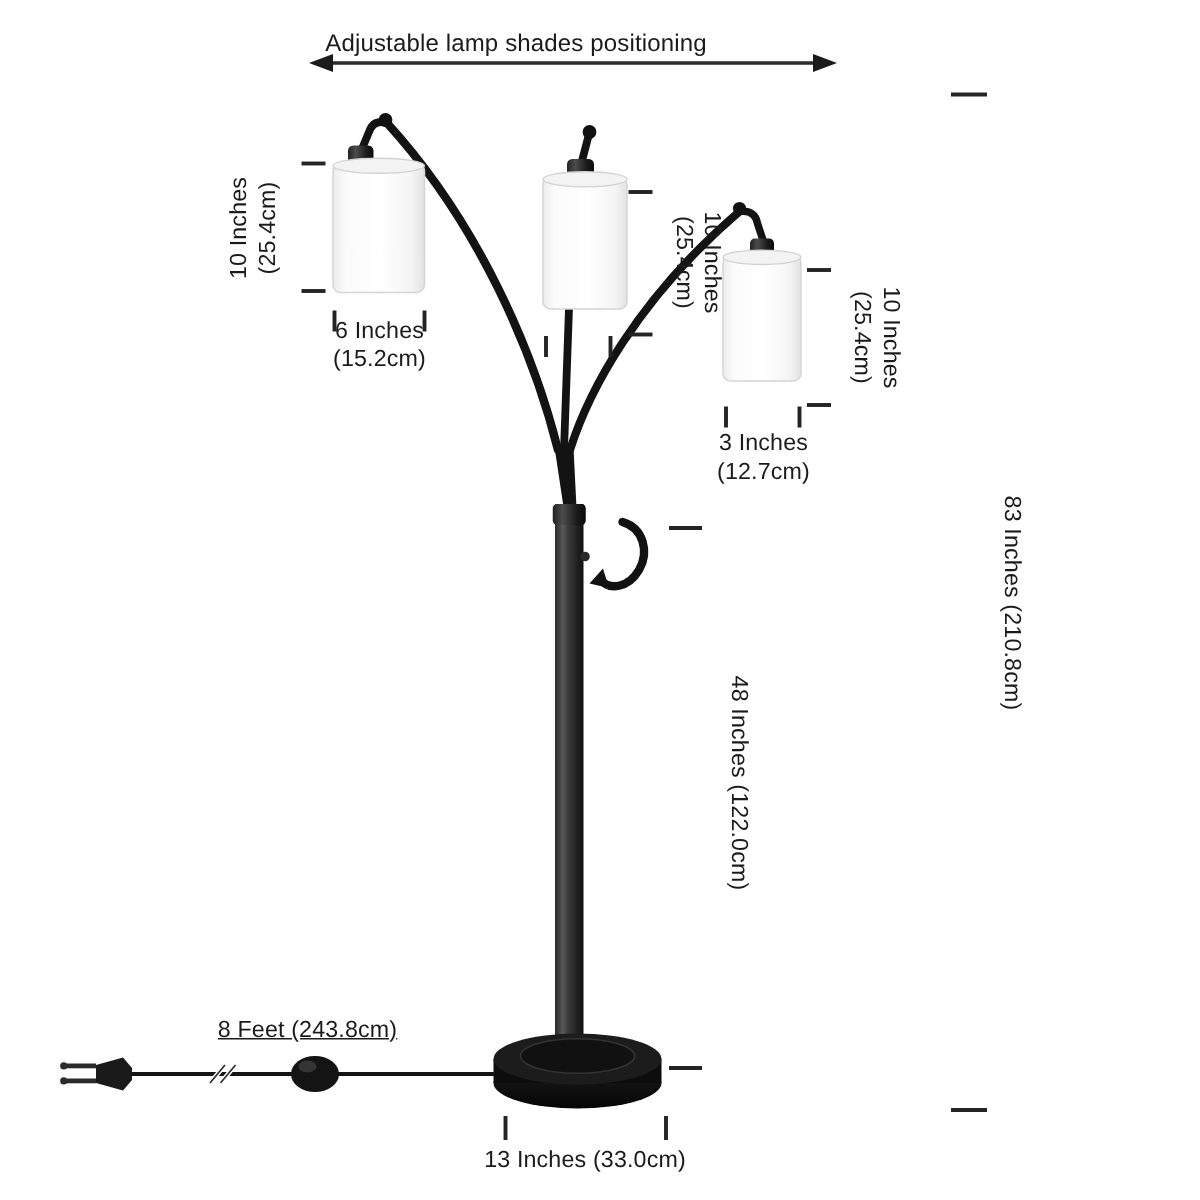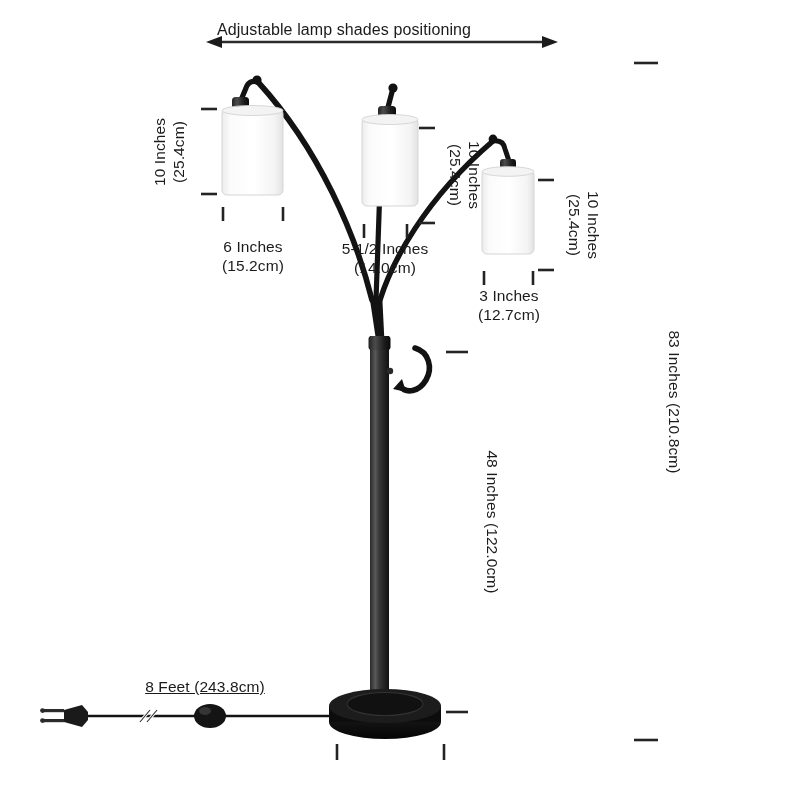--- a/index.html
+++ b/index.html
@@ -238,43 +238,42 @@
     </g>
   </svg>
 
   <div class="lbl title" style="left:0; top:20px; width:688px;text-align:center;">Adjustable lamp shades positioning</div>
 
   <div class="rot-ccw vstack" style="position:absolute; left:110px; top:120px; width:120px; height:64px;">
     <div class="lbl" style="position:static;">10 Inches
 (25.4cm)</div>
   </div>
 
-  <div class="lbl" style="left:183px; top:238px; width:140px;">6 Inches
+  <div class="lbl" style="left:183px; top:212px; width:140px;">6 Inches
 (15.2cm)</div>
 
   <div class="rot-cw vstack" style="position:absolute; left:404px; top:143px; width:120px; height:64px;">
     <div class="lbl" style="position:static;">10 Inches
 (25.4cm)</div>
   </div>
 
-  <div class="lbl" style="left:315px; top:240px; width:140px;">5-1/2 Inches
-(14.0cm)</div>
 
   <div class="rot-cw vstack" style="position:absolute; left:523px; top:193px; width:120px; height:64px;">
     <div class="lbl" style="position:static;">10 Inches
 (25.4cm)</div>
   </div>
 
   <div class="lbl" style="left:439px; top:287px; width:140px;">3 Inches
 (12.7cm)</div>
 
   <div class="rot-cw vstack" style="position:absolute; left:392px; top:510px; width:200px; height:24px;">
     <div class="lbl" style="position:static;">48 Inches (122.0cm)</div>
   </div>
 
   <div class="rot-cw vstack" style="position:absolute; left:569px; top:390px; width:210px; height:24px;">
     <div class="lbl" style="position:static;">83 Inches (210.8cm)</div>
   </div>
 
   <div class="lbl" style="left:105px; top:678px; width:200px;text-decoration:underline;">8 Feet (243.8cm)</div>
 
+  <div class="lbl" style="left:290px; top:765px; width:200px;">13 Inches (33.0cm)</div>
 
 </div>
 
 </body></html>

